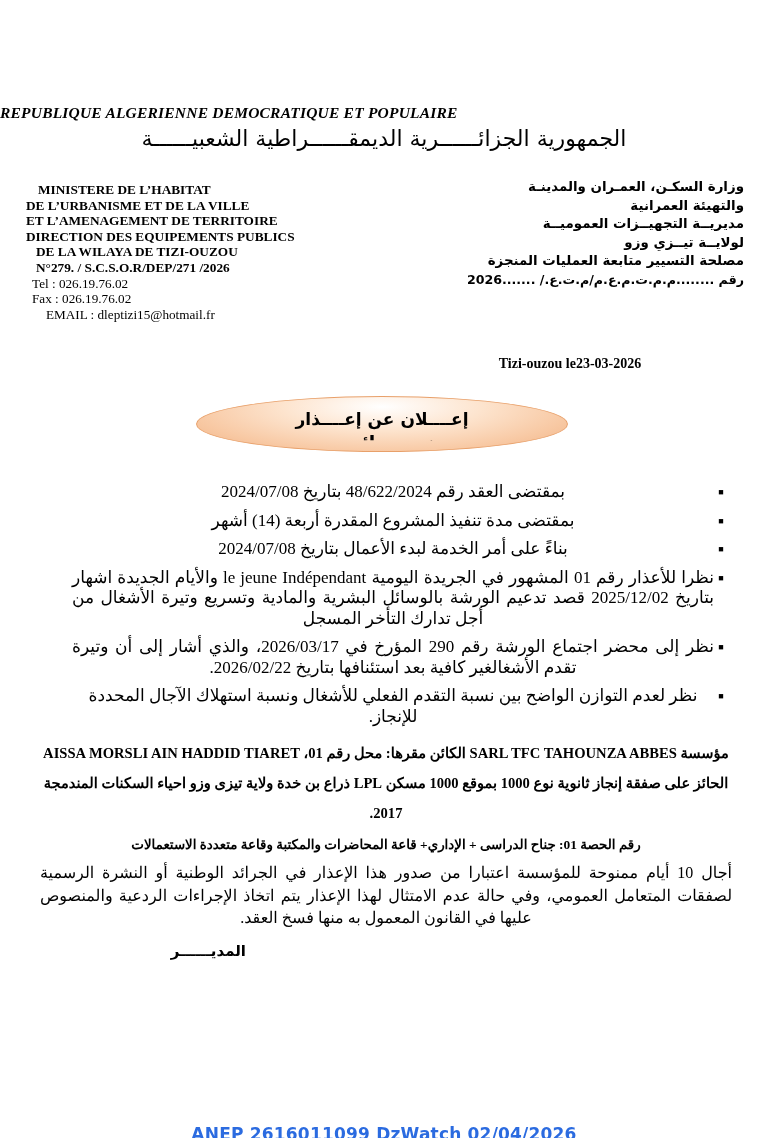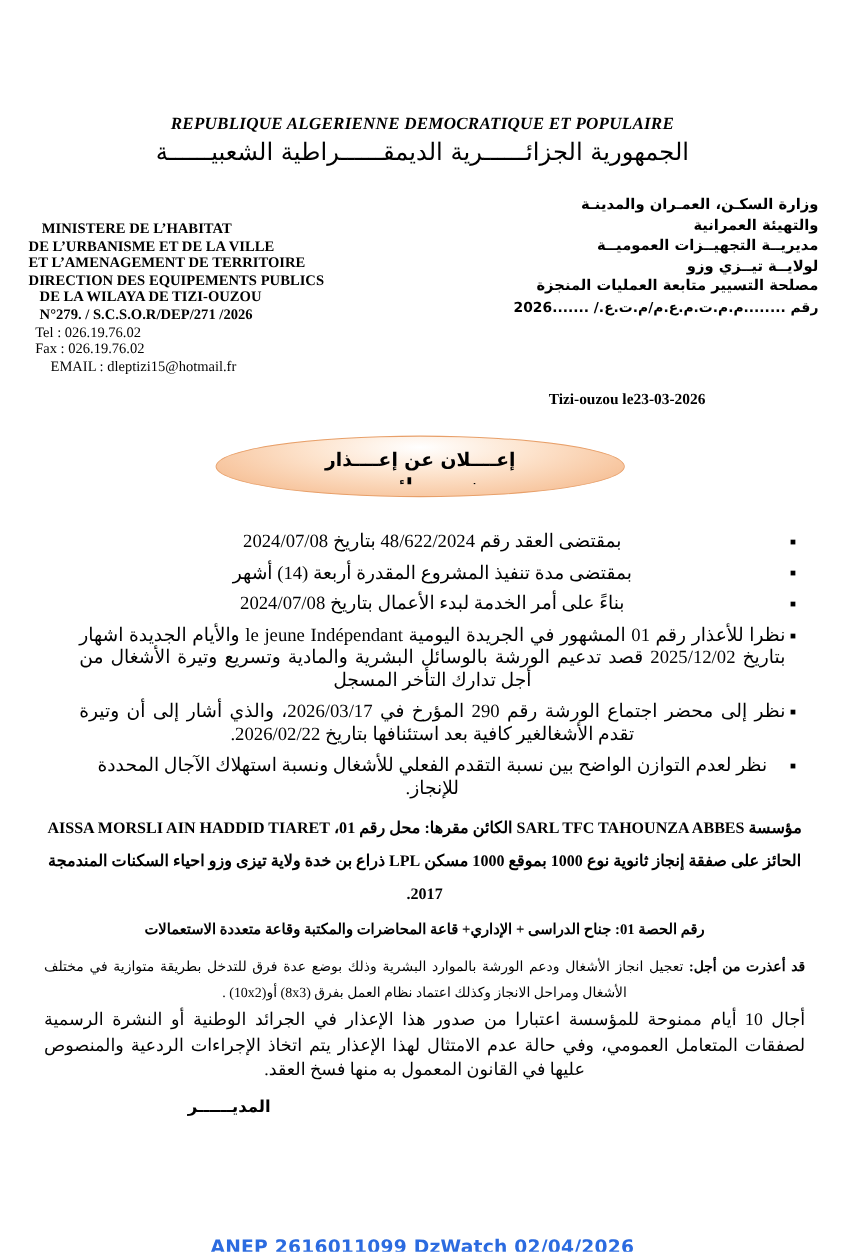--- a/index.html
+++ b/index.html
@@ -23,21 +23,20 @@
     width: 768px;
     height: 1138px;
   }
 
   
   .hdr-fr {
     position: absolute;
     top: 104px;
     left: 0;
     width: 768px;
-    text-align: center;
     font-family: "Liberation Serif", "DejaVu Serif", serif;
     font-weight: bold;
     font-style: italic;
     font-size: 15.5px;
     letter-spacing: .2px;
   }
 
   .hdr-ar {
     position: absolute;
     top: 124px;
@@ -47,21 +46,21 @@
     direction: rtl;
     font-family: "DejaVu Sans", "Liberation Sans", sans-serif;
     font-size: 22px;
     line-height: 1.35;
     white-space: nowrap;
   }
 
   
   .block-fr {
     position: absolute;
-    top: 200px;
+    top: 182px;
     left: 26px;
     width: 330px;
     font-family: "Liberation Serif", "DejaVu Serif", serif;
     font-size: 13.3px;
     line-height: 15.6px;
     font-weight: bold;
   }
   .block-fr .l1 { text-indent: 12px; }
   .block-fr .l5 { text-indent: 10px; }
   .block-fr .l6 { text-indent: 10px; }
@@ -317,22 +316,19 @@
     <div class="bullet">
       <span class="marker">■</span>
       <span class="btext b-center">نظر لعدم التوازن الواضح بين نسبة التقدم الفعلي للأشغال ونسبة استهلاك الآجال المحددة للإنجاز.</span>
     </div>
 
   </div>
 
   <div class="body-block">
     <div class="p-big">مؤسسة    SARL TFC TAHOUNZA ABBES الكائن مقرها: محل رقم 01،  AISSA MORSLI AIN HADDID TIARET الحائز على صفقة إنجاز ثانوية نوع 1000 بموقع 1000 مسكن LPL ذراع بن خدة ولاية تيزى وزو احياء السكنات المندمجة 2017.</div>
     <div class="p-lot">رقم الحصة 01: جناح الدراسى + الإداري+ قاعة المحاضرات والمكتبة وقاعة متعددة الاستعمالات</div>
-    <div class="p-norm">
-      <b>قد أعذرت من أجل:</b><span> تعجيل انجاز الأشغال ودعم الورشة بالموارد البشرية وذلك بوضع عدة فرق للتدخل بطريقة متوازية في مختلف الأشغال ومراحل الانجاز وكذلك اعتماد نظام العمل بفرق (8x3) أو(10x2) .</span>
-    </div>
     <div class="p-norm2">أجال 10 أيام ممنوحة للمؤسسة اعتبارا من صدور هذا الإعذار في الجرائد الوطنية أو النشرة الرسمية لصفقات المتعامل العمومي، وفي حالة عدم الامتثال لهذا الإعذار يتم اتخاذ الإجراءات الردعية والمنصوص عليها في القانون المعمول به منها فسخ العقد.</div>
     <div class="signature">المديــــــر</div>
   </div>
 
   <div class="footer" style="color: rgb(43, 107, 224); margin-top: 24px;">ANEP 2616011099 DzWatch 02/04/2026</div>
 
 </div>
 
 </body></html>

